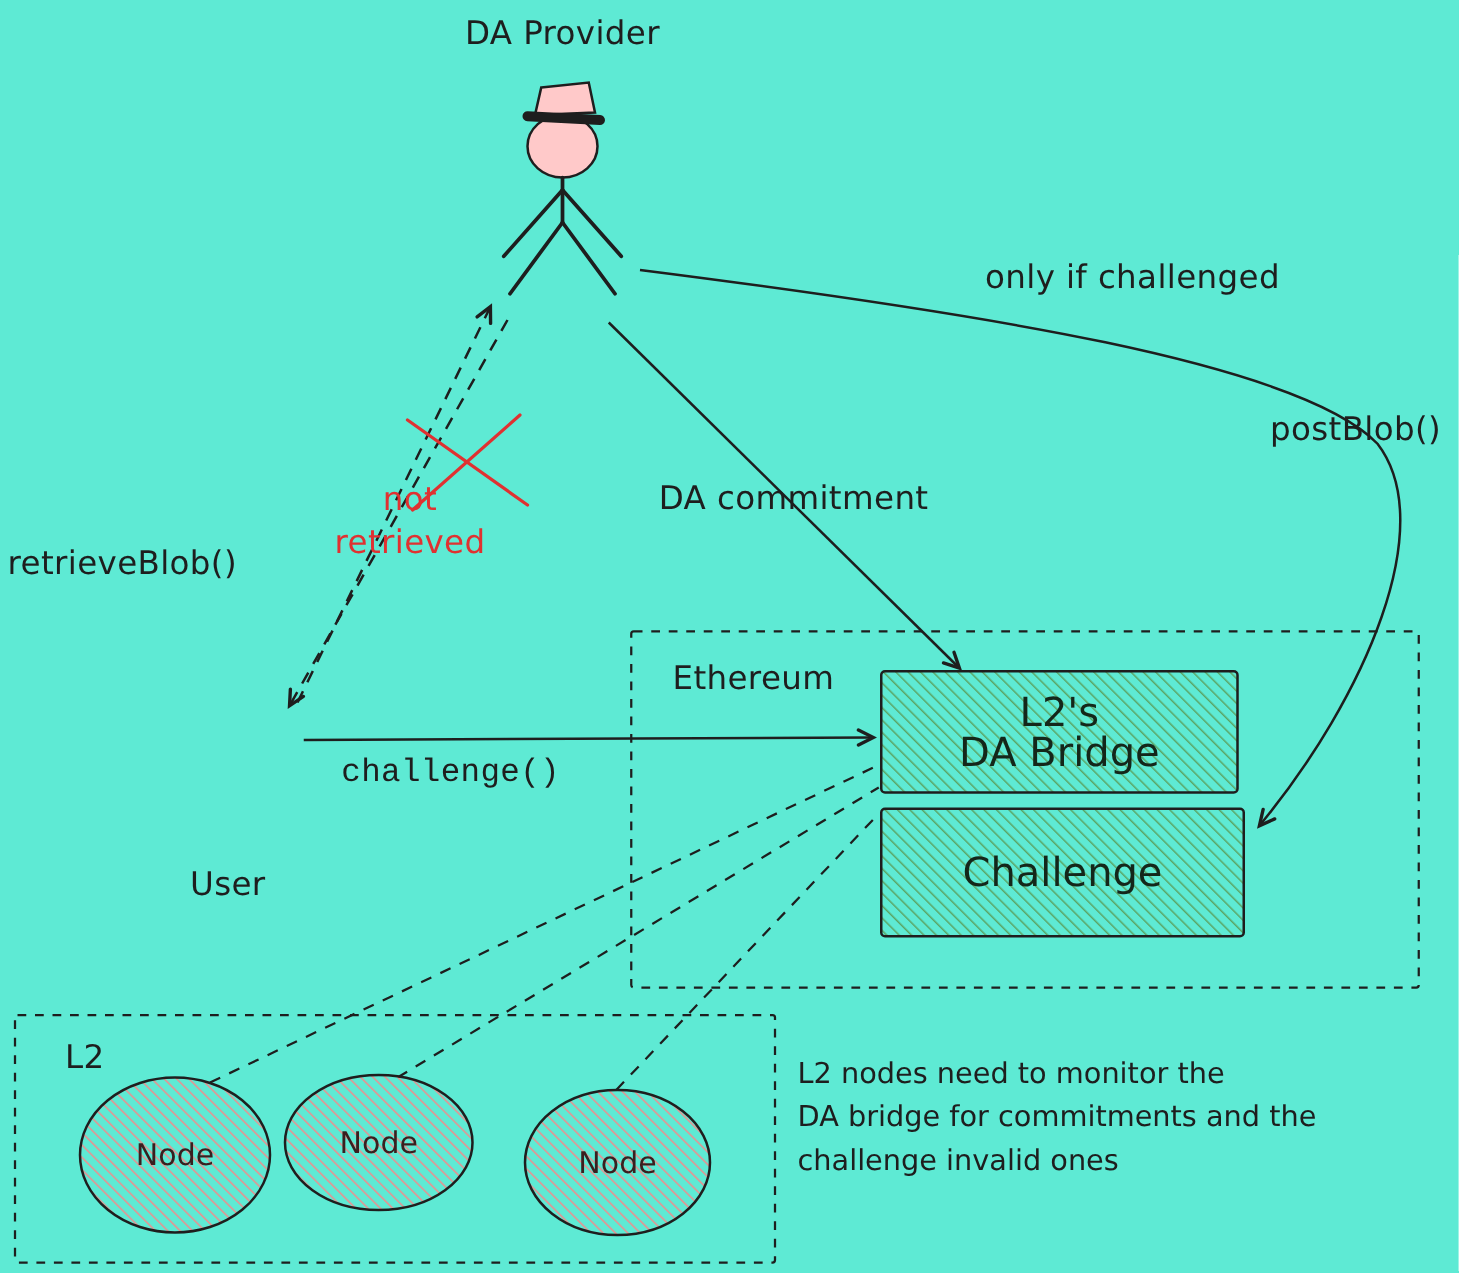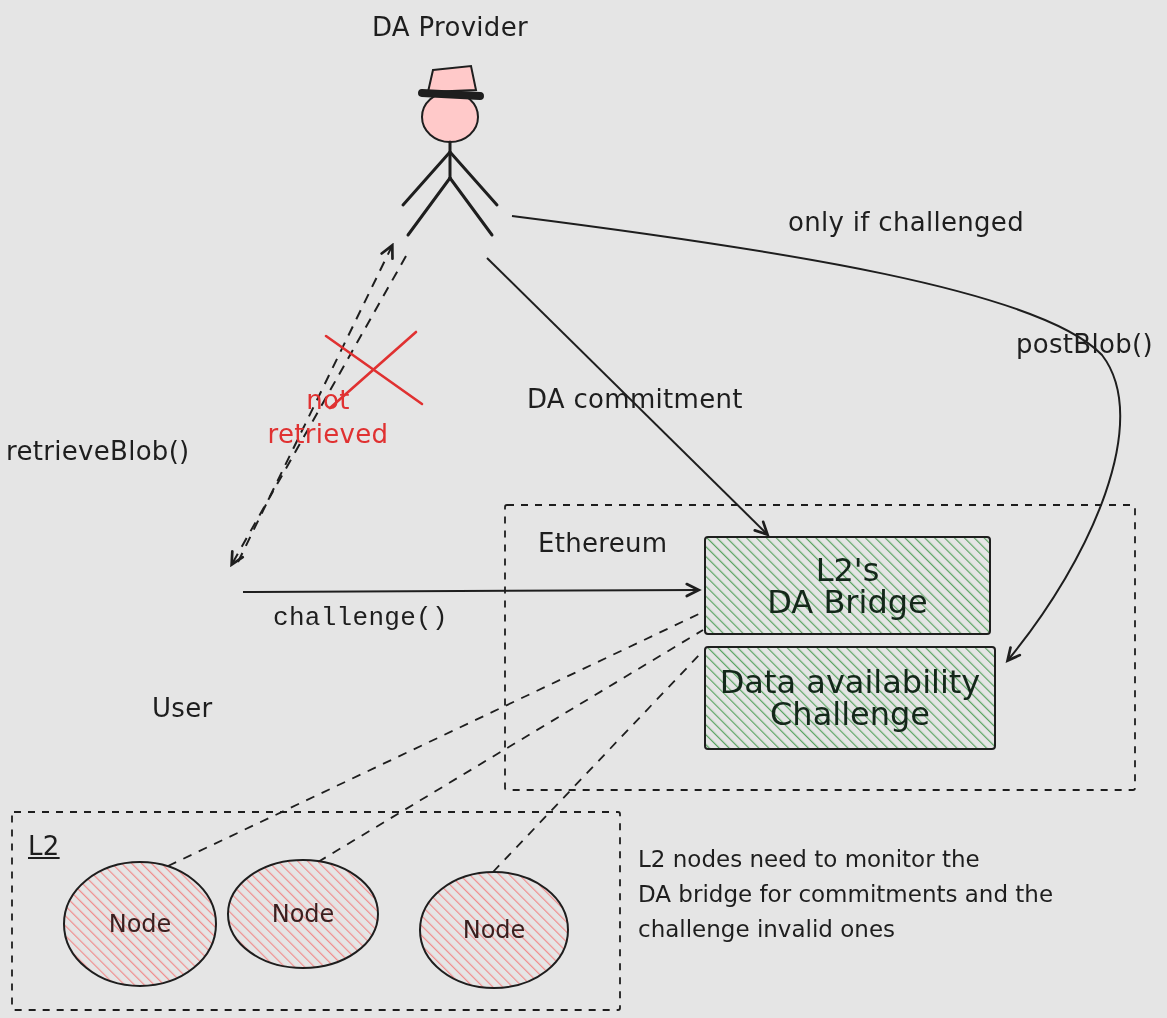--- a/index.html
+++ b/index.html
@@ -1,21 +1,21 @@
 <!DOCTYPE html>
 <html><head>
 <meta charset="utf-8">
 <style>
   * { margin:0; padding:0; box-sizing:border-box; }
   html,body { background:#ffffff; }
   .canvas {
     position:relative;
     width:1167px;
     height:1018px;
-    background:#e5e5e5;
+    background:#5eead4;
     font-family:"DejaVu Sans", sans-serif;
     color:#1e1e1e;
     overflow:hidden;
   }
   svg.layer { position:absolute; left:0; top:0; }
   .lbl {
     position:absolute;
     white-space:nowrap;
     font-size:26px;
     color:#1e1e1e;
@@ -113,29 +113,28 @@
   <div class="lbl" style="left:527px; top:384px;">DA commitment</div>
 
   <div class="lbl" style="left:6px; top:436px;">retrieveBlob()</div>
 
   <div class="lbl" style="left:273px; top:603px;font-family:Liberation Mono, monospace;">challenge()</div>
 
   <div class="lbl" style="left:152px; top:693px;">User</div>
 
   <div class="lbl" style="left:538px; top:528px;">Ethereum</div>
 
-  <div class="lbl" style="left:28px; top:831px;text-decoration:underline;">L2</div>
+  <div class="lbl" style="left:52px; top:831px;">L2</div>
 
   <div class="center-box" style="left:705px; top:537px; width:285px; height:97px;">
     <div class="box-line">L2's</div>
     <div class="box-line">DA Bridge</div>
   </div>
 
   <div class="center-box" style="left:705px; top:647px; width:290px; height:102px;">
-    <div class="box-line">Data availability</div>
     <div class="box-line">Challenge</div>
   </div>
 
   <div class="center-box" style="left:64px; top:862px; width:152px; height:124px;">
     <div class="node-line">Node</div>
   </div>
   <div class="center-box" style="left:228px; top:860px; width:150px; height:108px;">
     <div class="node-line">Node</div>
   </div>
   <div class="center-box" style="left:420px; top:872px; width:148px; height:116px;">

